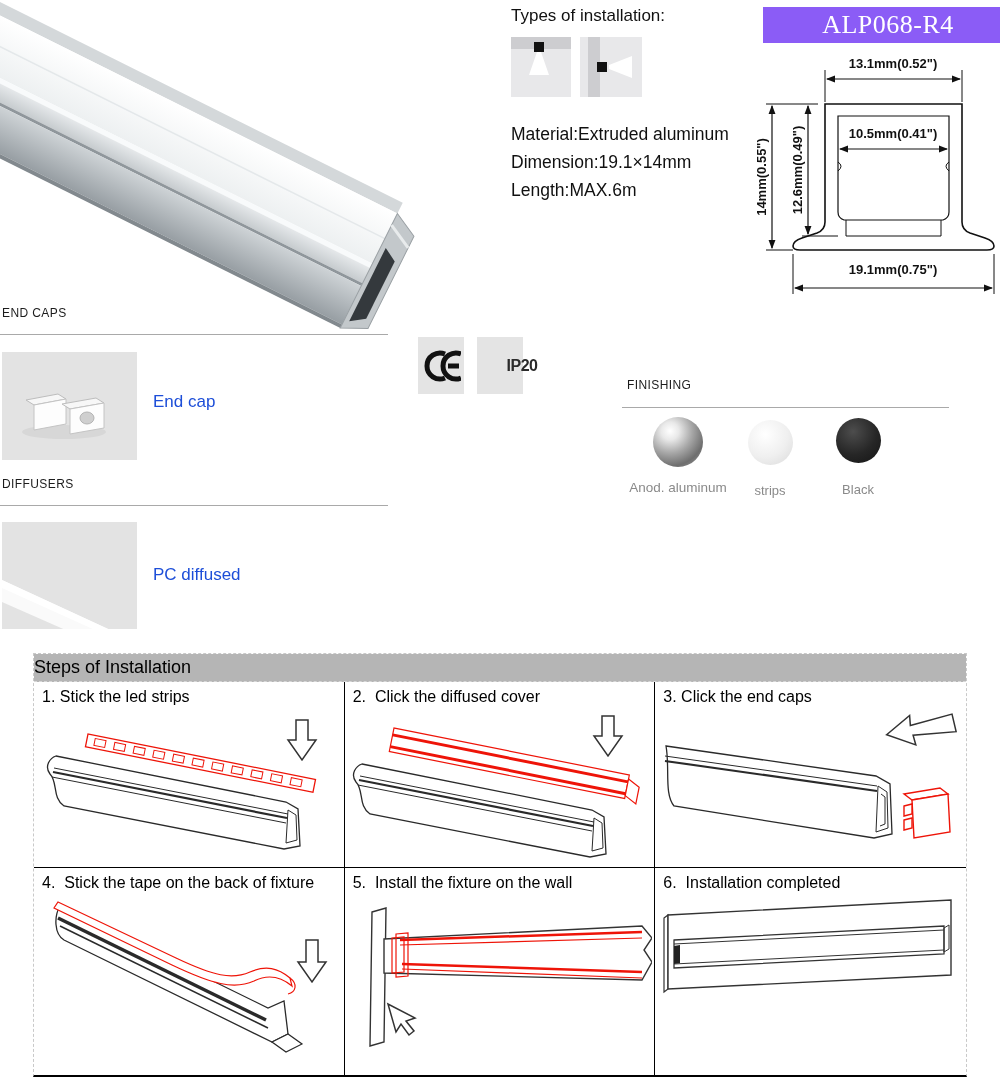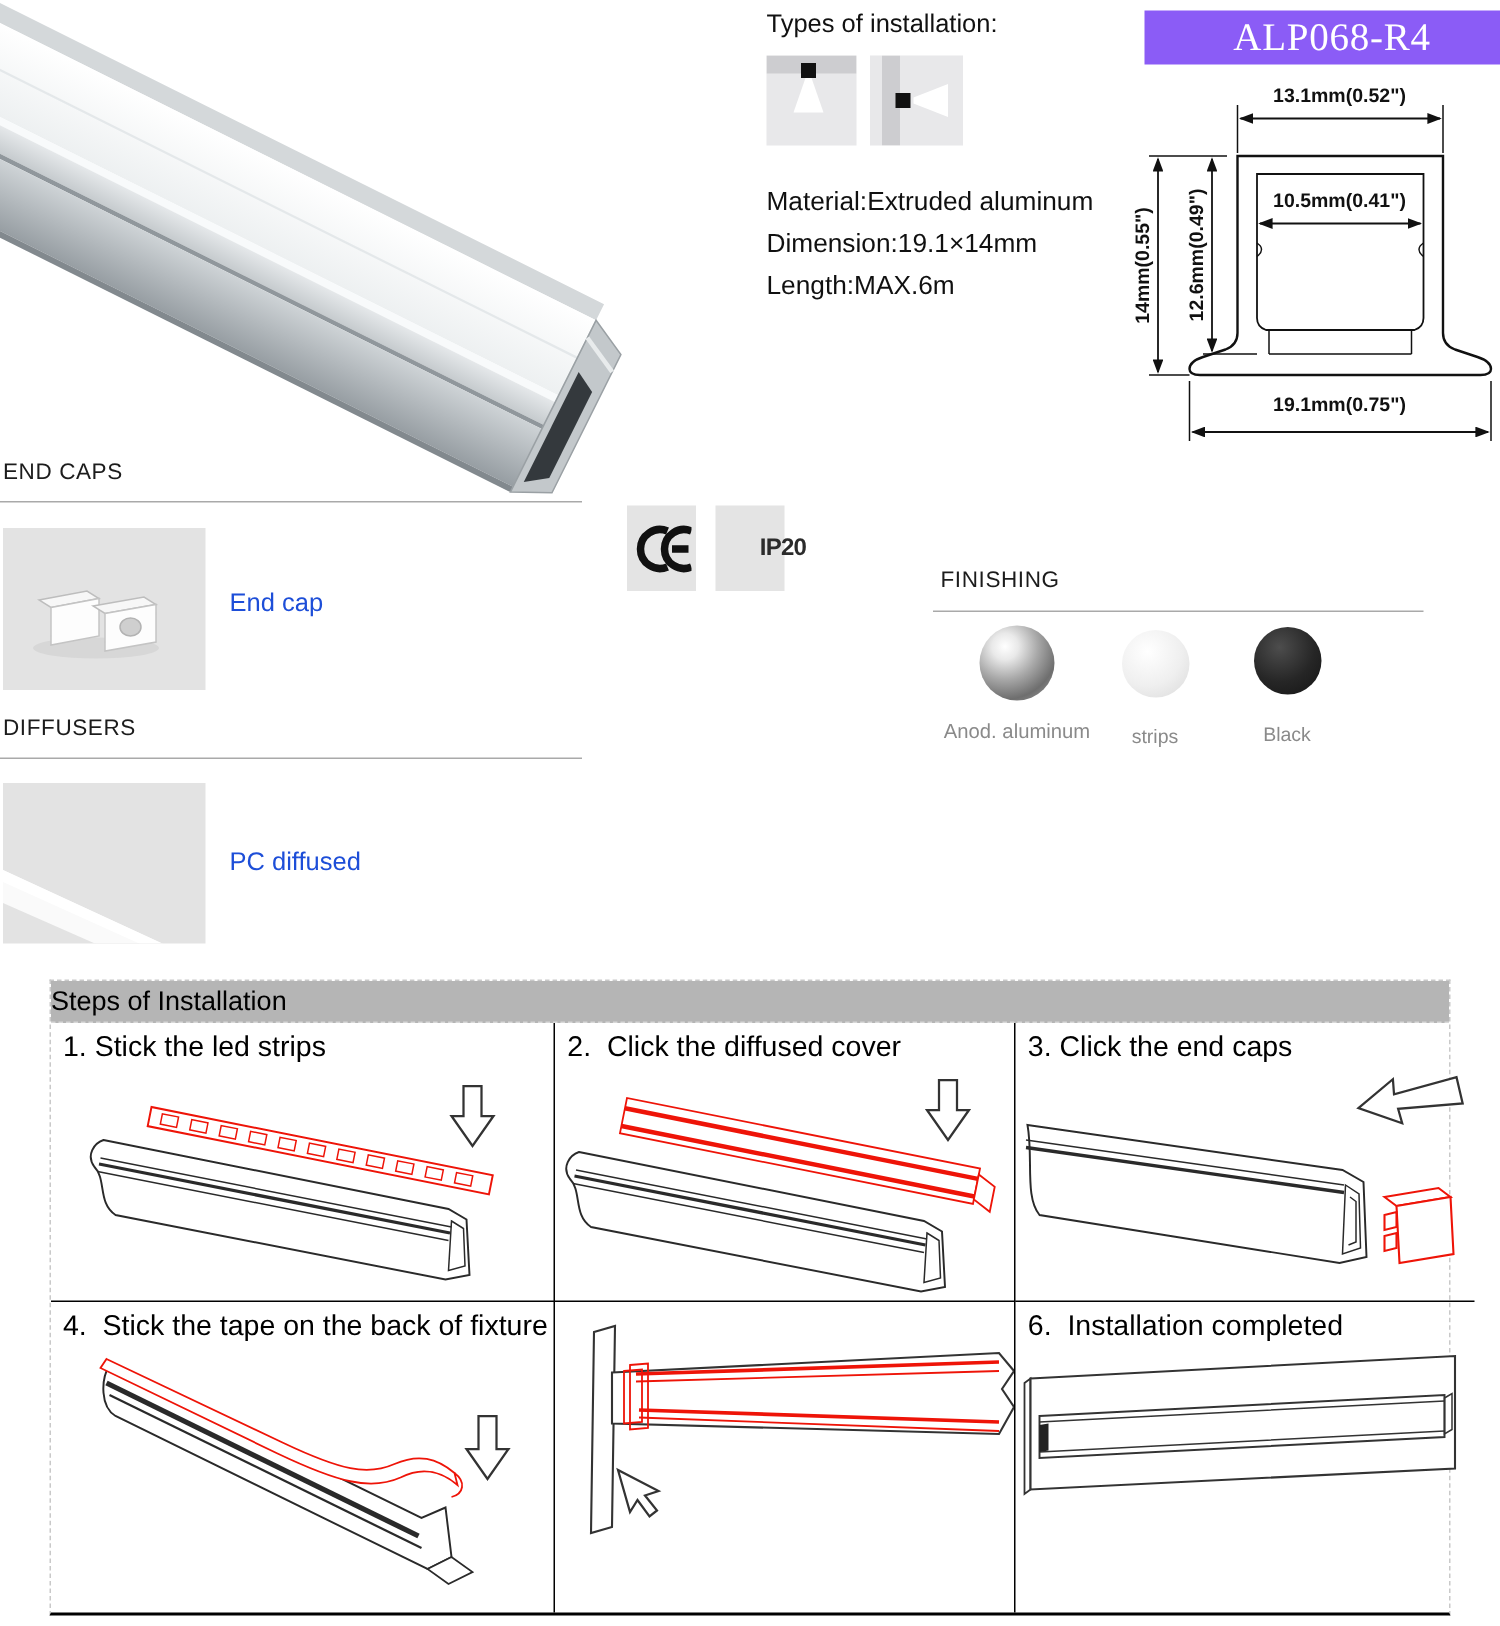--- a/index.html
+++ b/index.html
@@ -9,21 +9,21 @@
 
   
   .types-heading{left:511px;top:6px;font-size:17px;color:#111;}
   .type-icon{width:60px;height:60px;background:#e8e8ea;}
   .material{left:511px;top:120px;font-size:17.5px;line-height:28px;color:#101010;}
 
   .model-banner{left:763px;top:7px;width:250px;height:36px;background:#8b5cf6;
     color:#fff;font-size:26px;display:flex;align-items:center;justify-content:center;letter-spacing:.5px;font-family:Liberation Serif, serif;}
 
   
-  .sec-h{font-size:15px;color:#1c1c1c;letter-spacing:.4px;}
+  .sec-h{font-size:12px;color:#1c1c1c;letter-spacing:.4px;}
   .rule{height:1px;background:#a9a9a9;}
   .thumb{background:#e3e3e3;overflow:hidden;position:absolute;}
   .graylab{color:#1d4ed8;font-size:17px;}
 
   
   .cert{width:46px;height:57px;background:#e4e4e4;display:flex;align-items:center;justify-content:center;}
   .ip-text{font-size:16px;font-weight:700;color:#2b2b2b;letter-spacing:-.5px;margin-left:44px;}
 
   
   .ball{border-radius:50%;position:absolute;}
@@ -33,21 +33,21 @@
   .fin-lab{position:absolute;color:#8a8a8a;font-size:13.5px;text-align:center;transform:translateX(-50%);white-space:nowrap;}
 
   
   .steps-table{left:33px;top:653px;width:934px;height:424px;border:1px dashed #c9c9c9;border-bottom:2px solid #000;box-sizing:border-box;}
   .steps-header{height:28px;background:#b5b5b5;border-bottom:1px dashed #d8d8d8;display:flex;align-items:center;
     padding-left:0;font-size:18px;color:#000;box-sizing:border-box;}
   .steps-grid{display:grid;grid-template-columns:1fr 1fr 1fr;grid-template-rows:186px 207px;}
   .cell{position:relative;box-sizing:border-box;}
   .cell.cb{border-bottom:1px solid #000;}
   .cell.cr{border-right:1px solid #000;}
-  .step-label{padding:6px 4px 0 8px;font-size:19px;color:#000;white-space:pre;}
+  .step-label{padding:6px 4px 0 8px;font-size:16px;color:#000;white-space:pre;}
   .cell svg{display:block;margin:0 auto;}
   svg text{font-family:"Liberation Sans",sans-serif;}
   .dimtxt{font-size:13px;font-weight:700;fill:#111;}
 </style>
 </head>
 <body>
 
 <div id="page">
 
   <svg class="abs" style="left:0;top:0" width="495" height="333" viewBox="0 0 495 333">
@@ -258,20 +258,21 @@
           <polygon points="236,150 252,142 266,152 250,160" fill="#fff" stroke="#2a2a2a" stroke-width="1.2"></polygon>
           <path d="M22,26 L230,128" stroke="#2a2a2a" stroke-width="3.5"></path>
           <path d="M24,34 L232,136" stroke="#2a2a2a" stroke-width="1.5"></path>
           <path d="M22,10 L140,66 C178,84 196,88 214,80 C230,73 242,76 254,86 L256,94 C244,84 232,82 218,89 C198,98 176,92 136,73 L18,16 Z" fill="#fff" stroke="#ee1408" stroke-width="1.2"></path>
           <path d="M254,86 C262,92 260,100 252,102" fill="none" stroke="#ee1408" stroke-width="1.2"></path>
           <path transform="translate(276,48)" d="M-6,0 h12 v22 h8 l-14,20 -14,-20 h8 z" fill="#fff" stroke="#333" stroke-width="1.5"></path>
         </svg>
       </div>
 
       <div class="cell cr">
+        <div class="step-label">5.  Install the fixture on the wall</div>
         <svg width="306" height="174" viewBox="0 0 306 174">
           <polygon points="26,20 40,16 38,150 24,154" fill="#fff" stroke="#333" stroke-width="1.4"></polygon>
           <path d="M38,47 L296,34 L306,46 L298,58 L306,70 L296,88 L38,81 Z" fill="#fff" stroke="#333" stroke-width="1.4"></path>
           <g stroke="#ee1408" fill="none">
             <path d="M54,48 L296,40" stroke-width="2.5"></path>
             <path d="M54,53 L296,46" stroke-width="1.2"></path>
             <path d="M56,72 L296,80" stroke-width="2.5"></path>
             <path d="M56,77 L296,86" stroke-width="1.2"></path>
             <polygon points="46,46 58,45 58,80 46,81" stroke-width="1.2"></polygon>
             <polygon points="50,42 62,41 62,84 50,85" stroke-width="1.2"></polygon>

